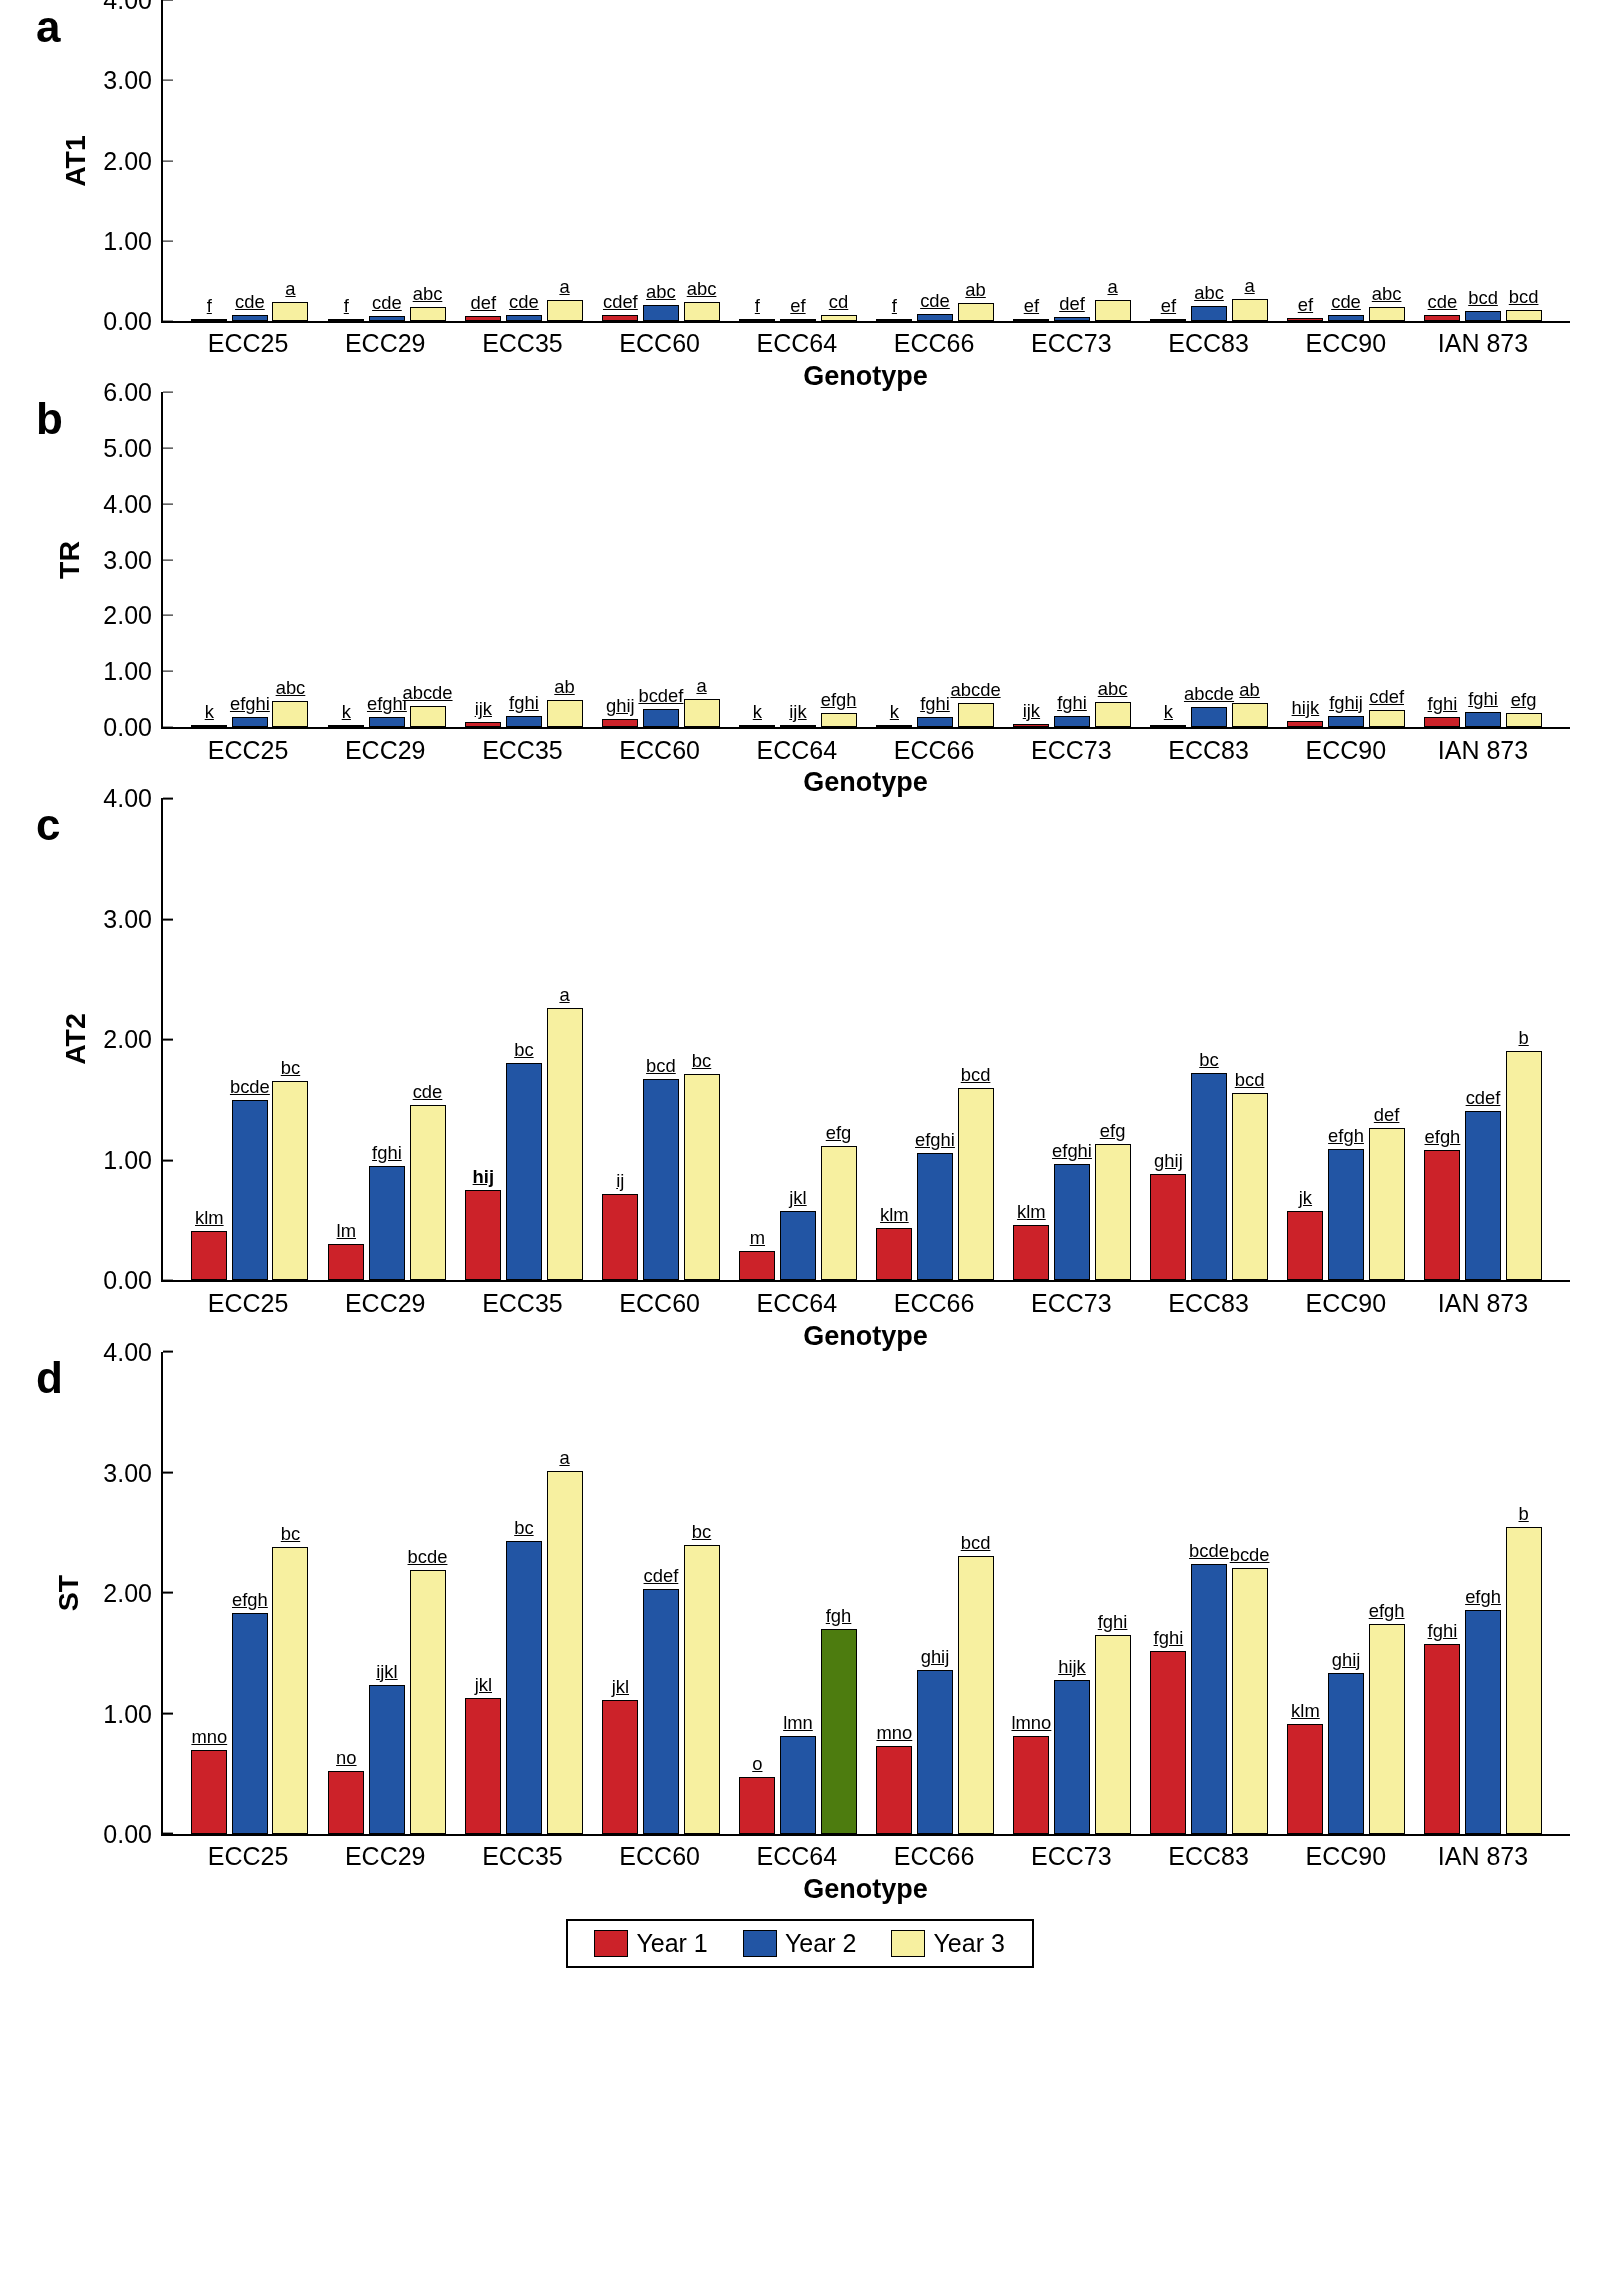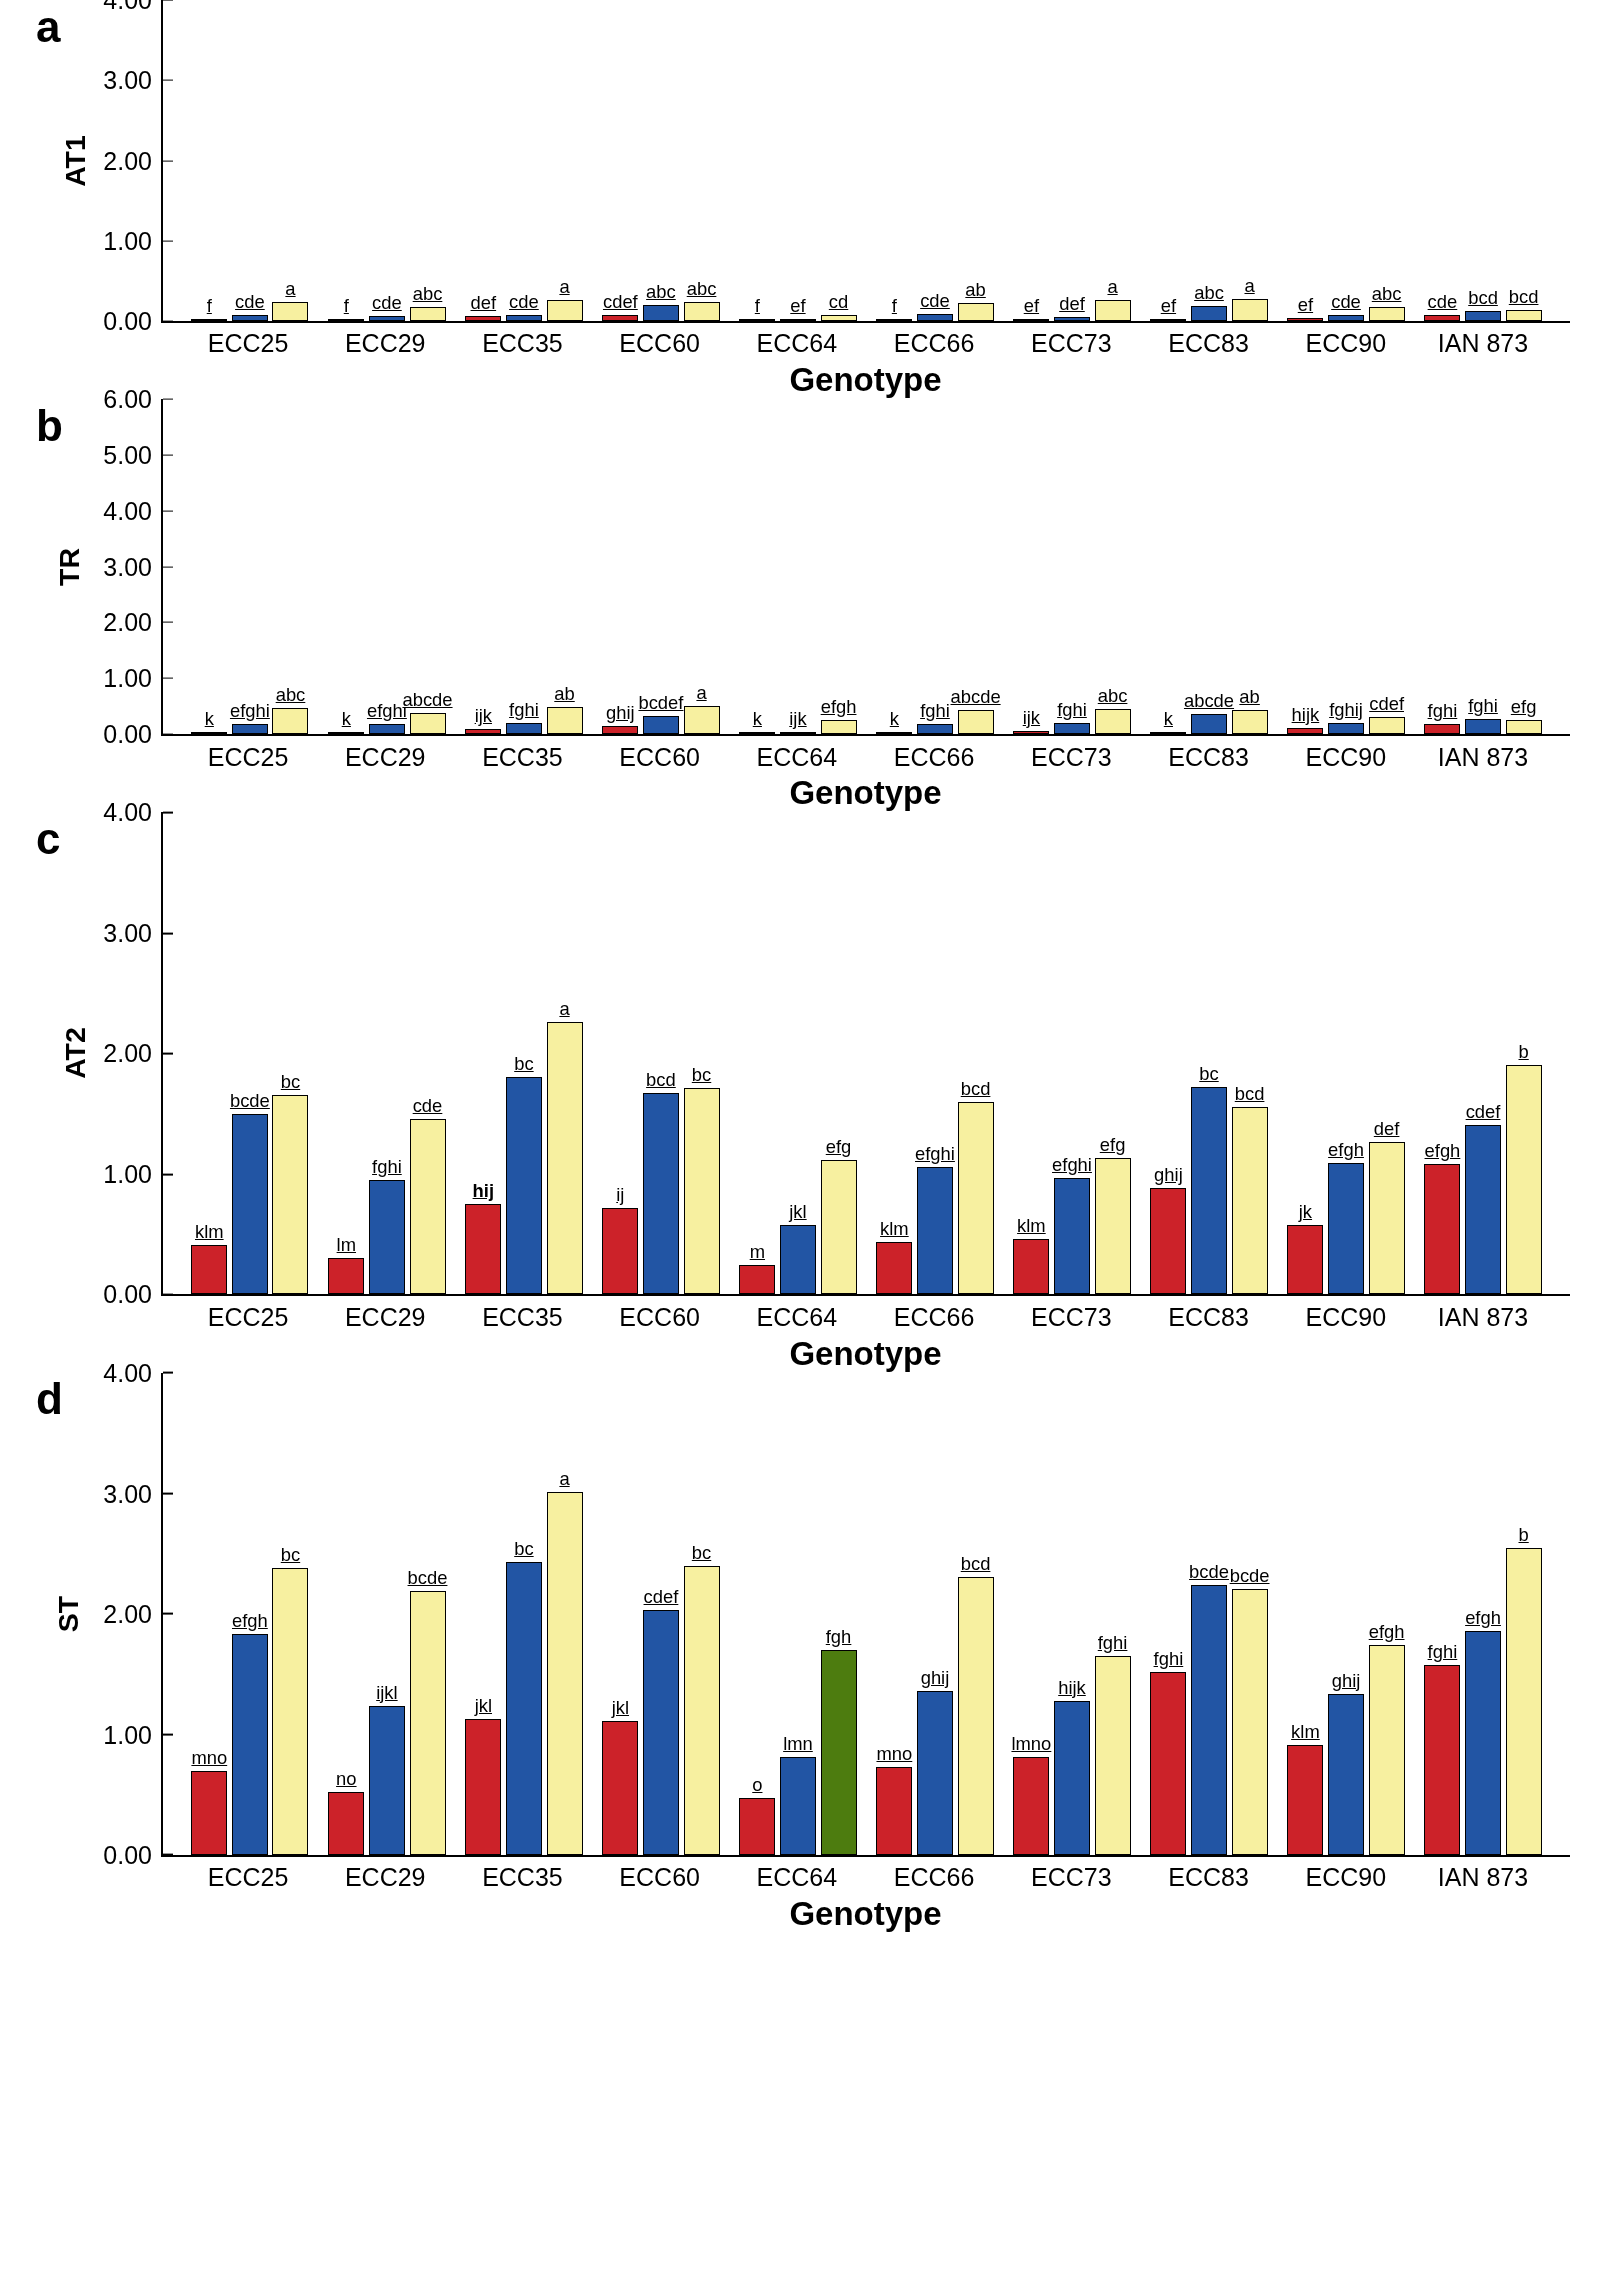--- a/index.html
+++ b/index.html
@@ -119,21 +119,21 @@
     box-sizing: border-box;
     margin-top: 6.4px;
   }
   .xtick {
     flex: 1 1 0;
     text-align: center;
     font-size: 25px;
   }
   .xlabel {
     text-align: center;
-    font-size: 33px;
+    font-size: 27px;
     font-weight: bold;
     margin-top: 2.8px;
     margin-left: 106px;
   }
   .legend {
     margin: 13.8px auto 0 auto;
     width: 468px;
     border: 2.3px solid #000;
     display: flex;
     align-items: center;
@@ -709,14 +709,28 @@
             <div class="xtick">ECC66</div>
             <div class="xtick">ECC73</div>
             <div class="xtick">ECC83</div>
             <div class="xtick">ECC90</div>
             <div class="xtick">IAN 873</div>
           </div>
           <div class="xlabel">Genotype</div>
         </div>
       </div>
     </div>
+  <div class="legend" id="legend">
+      <div class="legend-item">
+        <span class="legend-swatch" style="background: rgb(204, 34, 41);"></span>
+        <span class="legend-label">Year 1</span>
+      </div>
+      <div class="legend-item">
+        <span class="legend-swatch" style="background: rgb(34, 85, 164);"></span>
+        <span class="legend-label">Year 2</span>
+      </div>
+      <div class="legend-item">
+        <span class="legend-swatch" style="background: rgb(247, 240, 160);"></span>
+        <span class="legend-label">Year 3</span>
+      </div>
+    </div>
 </div>
 
 
 </body></html>

